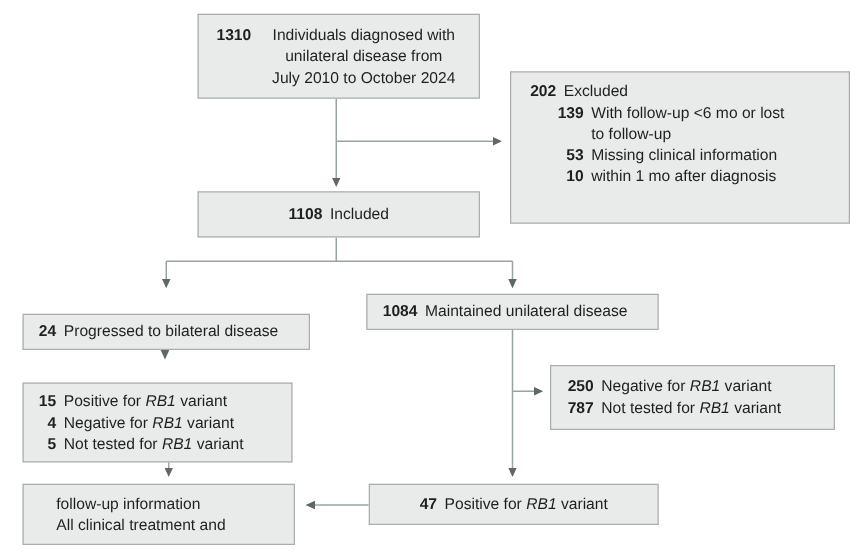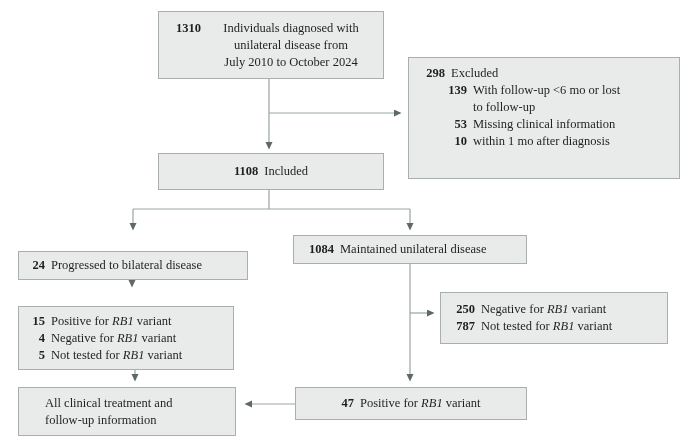--- a/index.html
+++ b/index.html
@@ -1,18 +1,18 @@
 <!DOCTYPE html>
 <html><head>
 <meta charset="utf-8">
 <style>
   html,body{margin:0;padding:0;background:#ffffff;}
   .canvas{
     position:relative;width:692px;height:445px;background:#ffffff;overflow:hidden;
-    font-family:Liberation Serif, serif;
+    font-family:Liberation Sans, sans-serif;
     font-size:12.5px;line-height:17px;color:#1f1f1f;
   }
   .connectors{position:absolute;left:0;top:0;width:692px;height:445px;pointer-events:none;}
   .box{
     position:absolute;background:#e9ebea;border:1px solid #a9aeae;
     box-sizing:border-box;display:flex;flex-direction:column;justify-content:center;
     padding:5px 8px;
   }
   .row{display:flex;align-items:flex-start;}
   .num{font-weight:bold;text-align:right;flex:none;margin-right:6px;white-space:nowrap;}
@@ -71,21 +71,21 @@
       <div class="wrap-center" style="flex:1;">
         <div>Individuals diagnosed with</div>
         <div>unilateral disease from</div>
         <div>July 2010 to October 2024</div>
       </div>
     </div>
   </div>
 
   <div class="box" id="box-excluded">
     <div class="row">
-      <span class="num num-w2">298</span>
+      <span class="num num-w2">202</span>
       <span class="txt">Excluded</span>
     </div>
     <div class="row sub">
       <span class="num">139</span>
       <div>
         <div class="txt">With follow-up &lt;6 mo or lost</div>
         <div class="txt">to follow-up</div>
       </div>
     </div>
     <div class="row sub">
@@ -143,22 +143,22 @@
       <span class="num num-w7">250</span>
       <span class="txt"><span>Negative for </span><span class="gene">RB1</span><span> variant</span></span>
     </div>
     <div class="row">
       <span class="num num-w7">787</span>
       <span class="txt"><span>Not tested for </span><span class="gene">RB1</span><span> variant</span></span>
     </div>
   </div>
 
   <div class="box" id="box-clinical">
+    <div class="txt">follow-up information</div>
     <div class="txt">All clinical treatment and</div>
-    <div class="txt">follow-up information</div>
   </div>
 
   <div class="box" id="box-positive-rb1">
     <div class="row center-row">
       <span class="num num-w8" style="width:auto;">47</span>
       <span class="txt"><span>Positive for </span><span class="gene">RB1</span><span> variant</span></span>
     </div>
   </div>
 
 </div>

